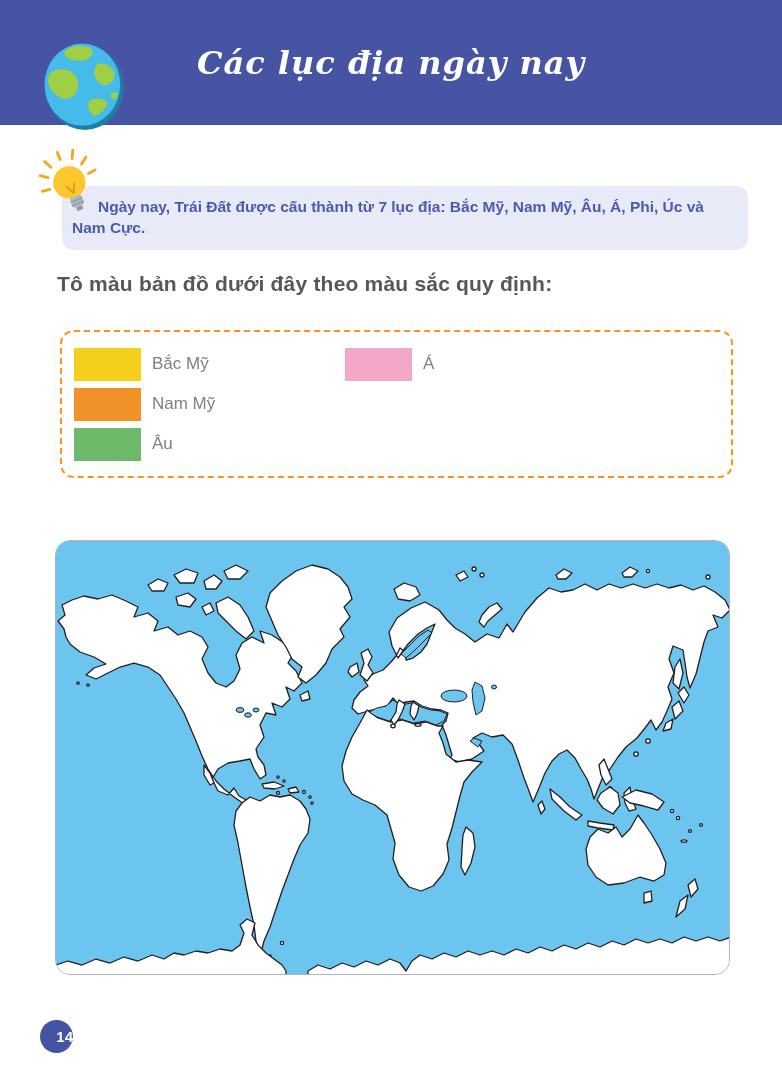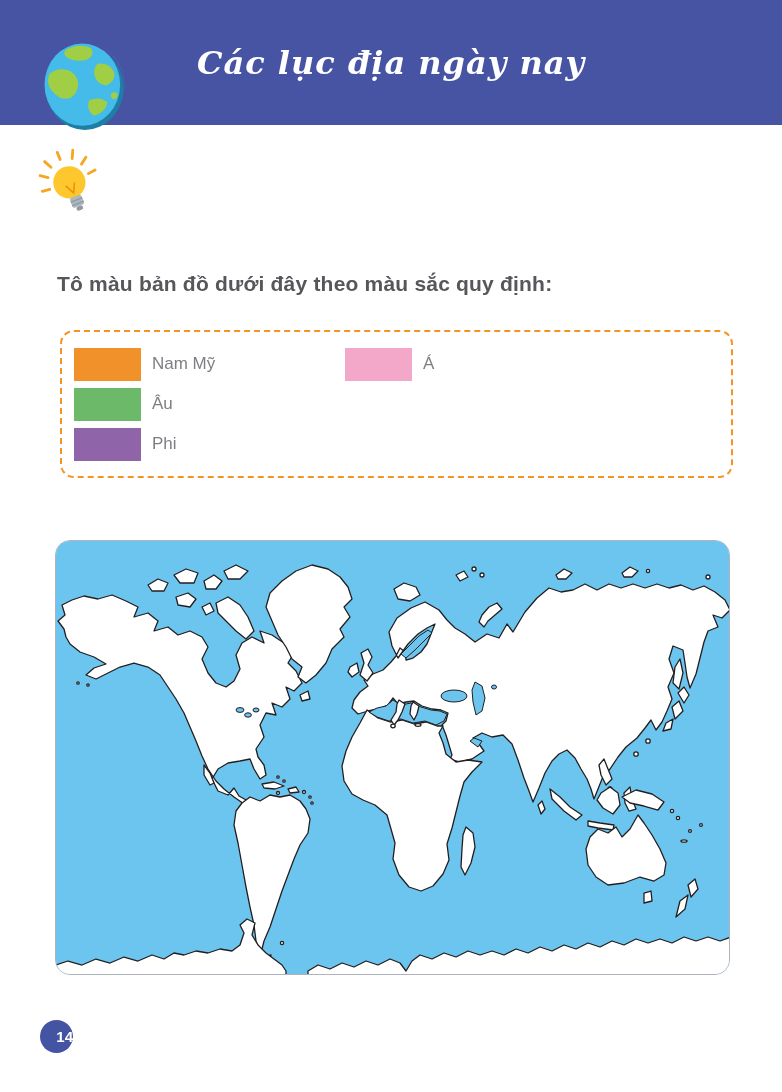--- a/index.html
+++ b/index.html
@@ -78,35 +78,38 @@
       </g>
       <circle cx="38" cy="38" r="17" fill="#FFC72E"></circle>
       <path d="M38,21 A17,17 0 0 1 38,55 A17,17 0 0 0 38,21 Z" fill="#F5A81C"></path>
       <path d="M33,40 L38,50 L43,40" fill="none" stroke="#E8920E" stroke-width="1.6"></path>
       <rect x="31.5" y="54" width="13" height="11" rx="2.5" fill="#AEB8BF"></rect>
       <line x1="31.5" y1="58" x2="44.5" y2="58" stroke="#8F9AA3" stroke-width="1.4"></line>
       <line x1="31.5" y1="62" x2="44.5" y2="62" stroke="#8F9AA3" stroke-width="1.4"></line>
       <rect x="34.5" y="65" width="7" height="4.5" rx="2" fill="#8F9AA3"></rect>
     </g>
   </svg>
+  <div class="tip-box">
+    <p class="tip-text">Ngày nay, Trái Đất được cấu thành từ 7 lục địa: Bắc Mỹ, Nam Mỹ, Âu, Á, Phi, Úc và Nam Cực.</p>
+  </div>
 
   <div class="instruction">Tô màu bản đồ dưới đây theo màu sắc quy định:</div>
 
   <div class="legend">
+    <div class="legend-item">
+      <div class="swatch" style="background: rgb(244, 207, 27);"></div>
+      <span class="legend-label">Bắc Mỹ</span>
+    </div>
     <div class="legend-item">
       <div class="swatch" style="background: rgb(240, 145, 42);"></div>
       <span class="legend-label">Nam Mỹ</span>
     </div>
     <div class="legend-item">
       <div class="swatch" style="background: rgb(108, 186, 105);"></div>
       <span class="legend-label">Âu</span>
-    </div>
-    <div class="legend-item">
-      <div class="swatch" style="background: rgb(143, 100, 169);"></div>
-      <span class="legend-label">Phi</span>
     </div>
     <div class="legend-item">
       <div class="swatch" style="background: rgb(243, 168, 202);"></div>
       <span class="legend-label">Á</span>
     </div>
   </div>
 
   <div class="map-frame">
     <svg width="675" height="435" viewBox="0 0 675 435">
       <rect x="0" y="0" width="675" height="435" fill="var(--ocean,#6CC5EE)"></rect>

